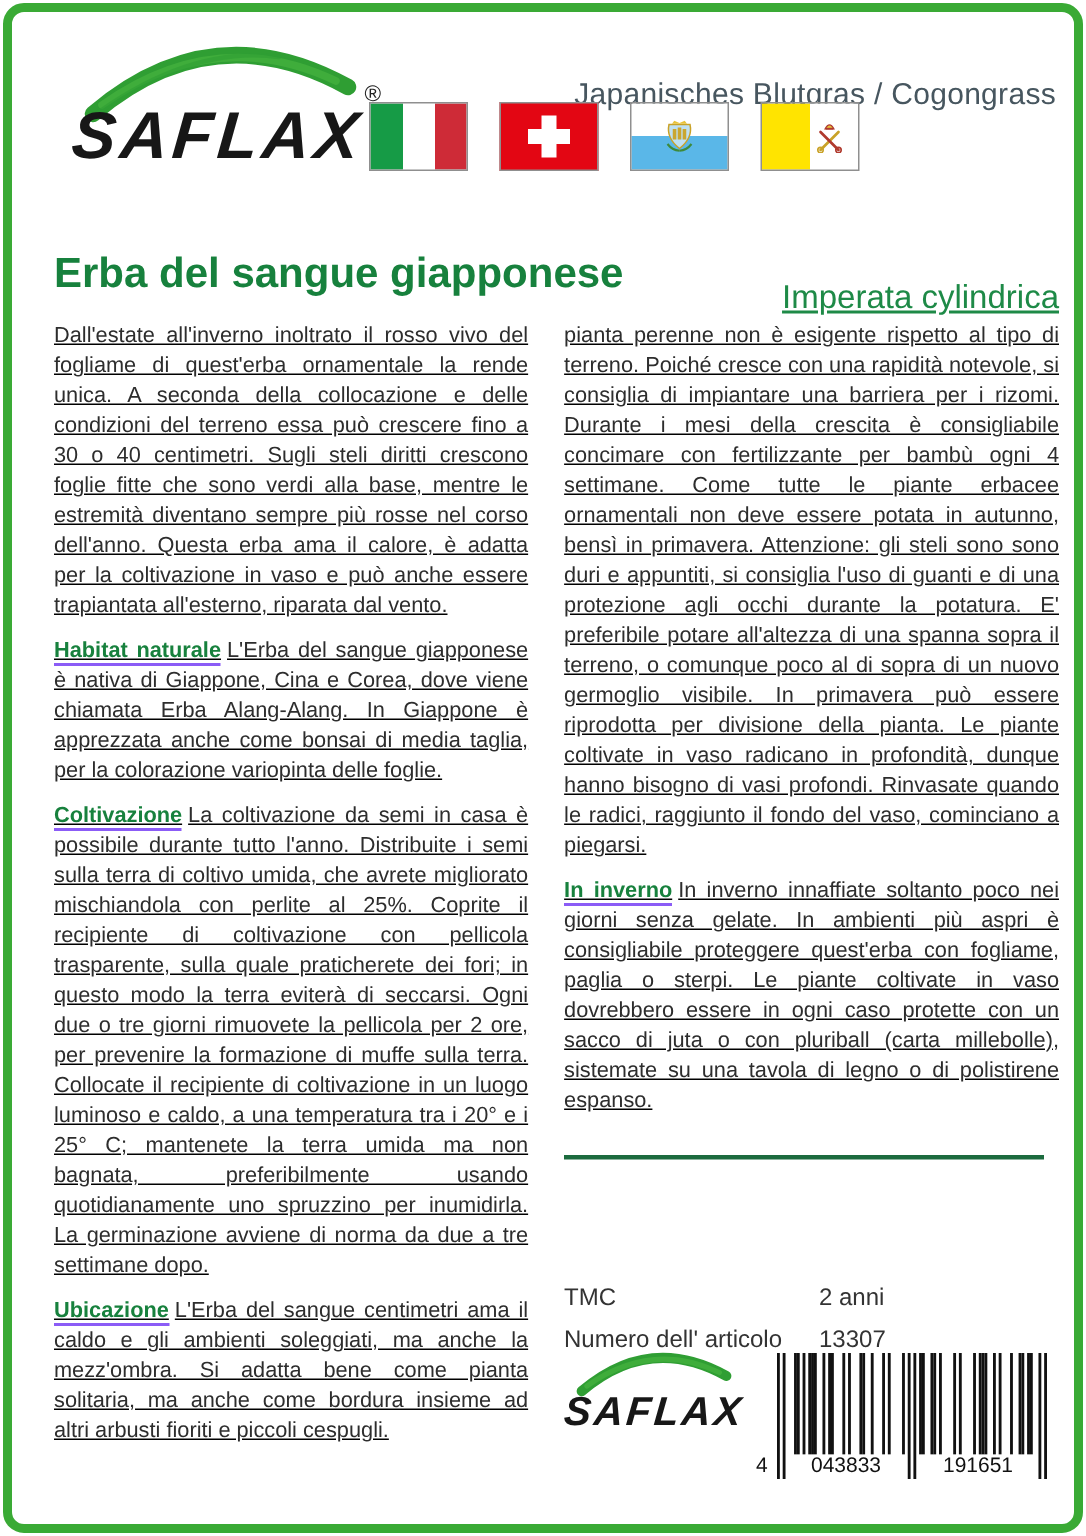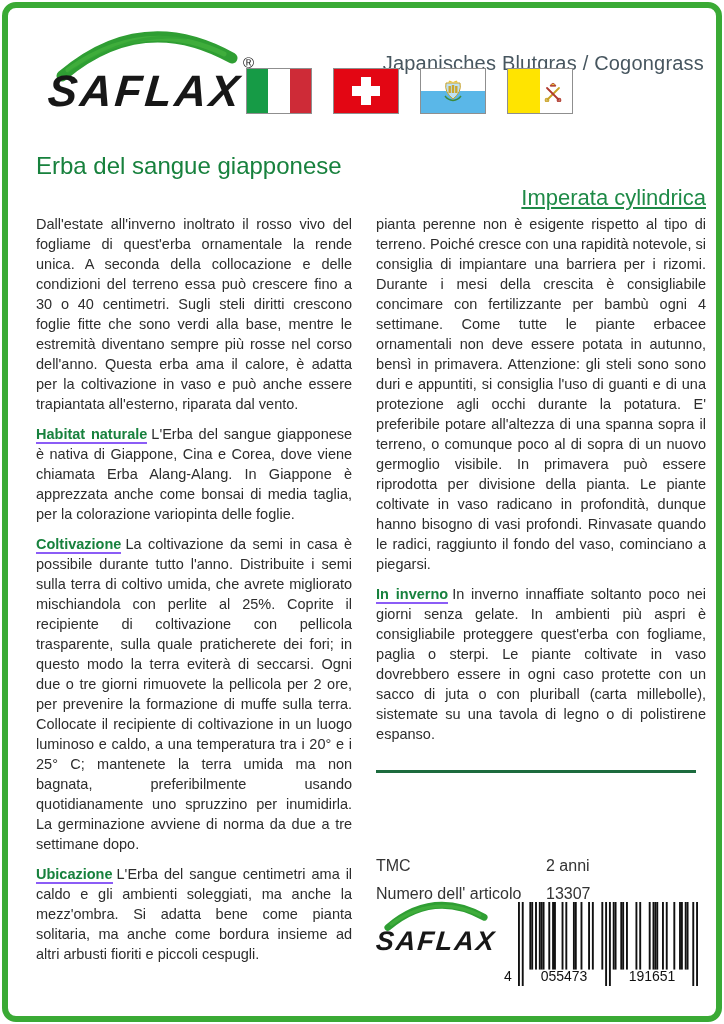--- a/index.html
+++ b/index.html
@@ -23,25 +23,25 @@
   .flag-italy{background:linear-gradient(to right,#169b46 0 33.4%,#ffffff 33.4% 66.7%,#ce2b37 66.7% 100%);}
   .flag-swiss{background:#e30613;}
   .flag-swiss .cross-v{position:absolute;left:27px;top:8px;width:10px;height:28px;background:#fff;}
   .flag-swiss .cross-h{position:absolute;left:18px;top:17px;width:28px;height:10px;background:#fff;}
   .flag-sm{background:linear-gradient(to bottom,#ffffff 0 50%,#5ab7e8 50% 100%);}
   .flag-vatican{background:linear-gradient(to right,#ffe400 0 50%,#ffffff 50% 100%);}
   .emblem-center{position:absolute;left:50%;top:50%;transform:translate(-50%,-50%);}
   .emblem-right{position:absolute;left:71%;top:50%;transform:translate(-50%,-50%);}
 
   
-  .title{position:absolute;left:36px;top:152px;font-size:24px;font-weight:normal;color:#17813d;}
+  .title{position:absolute;left:36px;top:166px;font-size:28px;font-weight:bold;color:#17813d;}
   .species{position:absolute;right:18px;top:185px;font-size:22px;color:#1e8a47;text-decoration:underline;}
 
   
-  .columns{position:absolute;left:36px;top:214px;width:670px;display:flex;gap:24px;}
+  .columns{position:absolute;left:36px;top:214px;width:670px;display:flex;gap:24px;text-decoration:underline;}
   .col-left{width:320px;}
   .col-right{width:334px;}
   .body-p{margin:0 0 10px;font-size:14.5px;line-height:20px;color:#2d2d2d;text-align:justify;}
   .sec-h{font-weight:bold;color:#17813d;border-bottom:2px solid #8b5cf6;margin-right:4px;white-space:nowrap;}
 
   
   .divider{position:absolute;left:376px;top:770px;width:320px;height:3px;background:#1c6b3e;}
   .info{position:absolute;left:376px;top:852px;font-size:16px;color:#333;}
   .info-row{display:flex;height:28px;align-items:center;}
   .info-label{width:170px;}
@@ -176,15 +176,15 @@
       <rect x="156" y="0" width="2" height="74" fill="#111"></rect>
       <rect x="164" y="0" width="2" height="74" fill="#111"></rect>
       <rect x="170" y="0" width="2" height="74" fill="#111"></rect>
       <rect x="172" y="0" width="2" height="74" fill="#111"></rect>
       <rect x="176" y="0" width="2" height="74" fill="#111"></rect>
       <rect x="178" y="0" width="2" height="74" fill="#111"></rect>
       <rect x="184" y="0" width="2" height="92" fill="#111"></rect>
       <rect x="188" y="0" width="2" height="92" fill="#111"></rect>
     </svg>
   <span class="bc-digit bc-first">4</span>
-  <span class="bc-digit bc-left">055473</span>
+  <span class="bc-digit bc-left">043833</span>
   <span class="bc-digit bc-right">191651</span>
 </div>
 
 </body></html>

